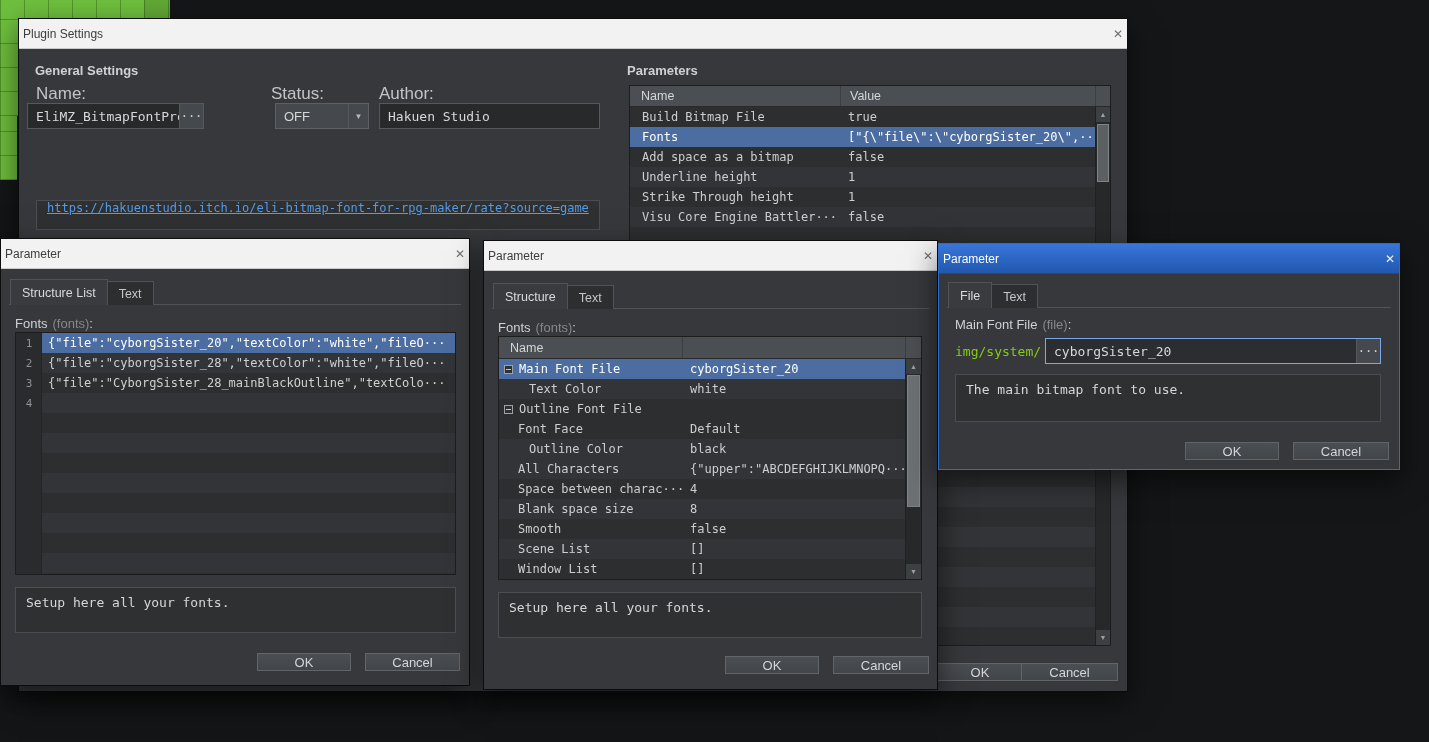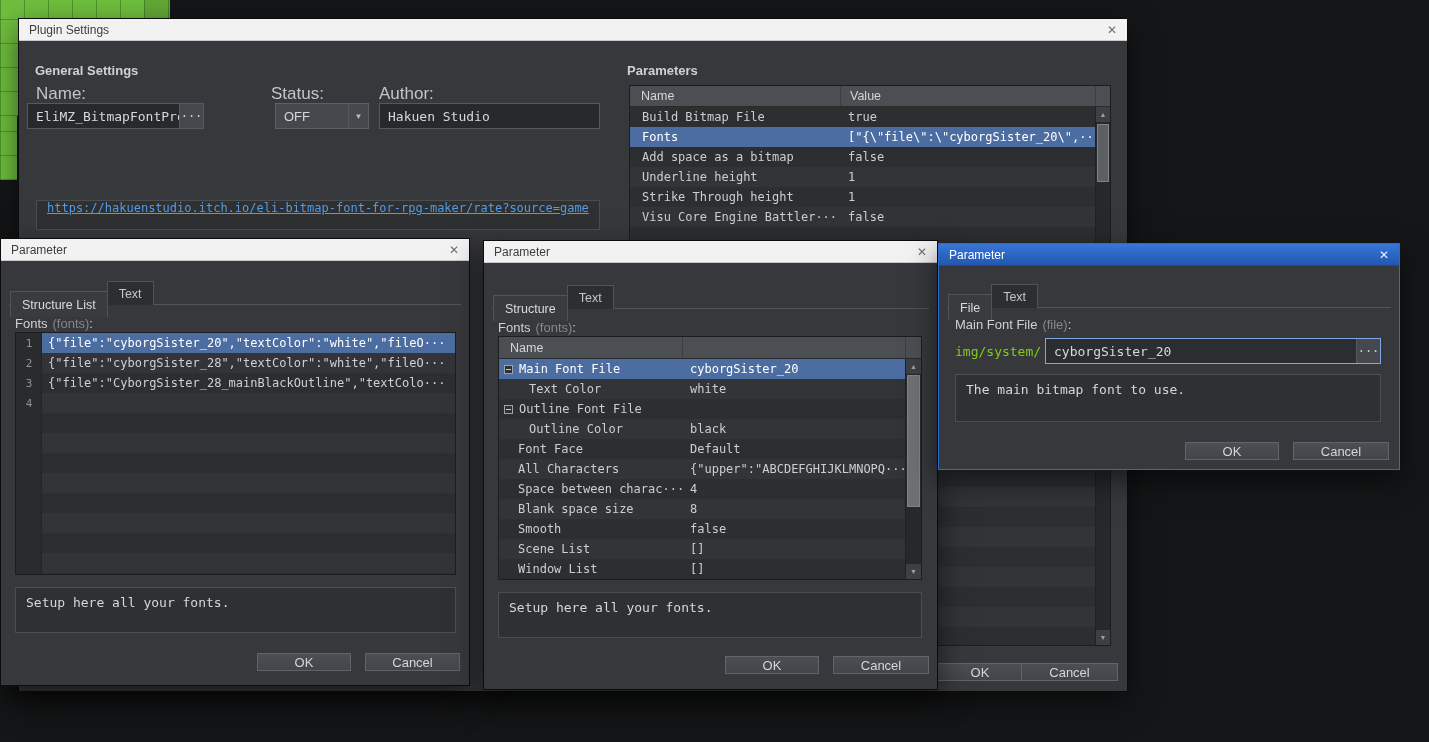--- a/index.html
+++ b/index.html
@@ -10,22 +10,22 @@
   
   .mapstrip{position:absolute;left:0;top:0;width:17px;height:180px;z-index:0}
   .map{position:absolute;left:0;top:0;width:170px;height:116px;z-index:0}
   .map,.mapstrip{background-color:#6fbf3e;background-image:
     linear-gradient(90deg,transparent 144px,rgba(0,0,0,.12) 144px),
     repeating-linear-gradient(0deg,rgba(36,84,18,.40) 0 1px,transparent 1px 24px),
     repeating-linear-gradient(90deg,rgba(36,84,18,.40) 0 1px,transparent 1px 24px)}
 
   
   .win{position:absolute;background:#36383b;border:1px solid #0c0c0c;box-shadow:0 10px 28px rgba(0,0,0,.55)}
-  .tbar{position:absolute;left:0;top:0;right:0;height:22px;background:#f2f2f2;border-bottom:1px solid #c9c9c9;
-        color:#3d3d3d;display:flex;align-items:center;justify-content:space-between;padding:0 10px;font-size:12px}
+  .tbar{position:absolute;left:0;top:0;right:0;height:30px;background:#f2f2f2;border-bottom:1px solid #c9c9c9;
+        color:#3d3d3d;display:flex;align-items:center;justify-content:space-between;padding:0 4px;font-size:12px}
   .xbtn{width:20px;text-align:right;color:#6f6f6f;font-size:12px}
   .win.active{border-color:#2f6cc9}
   .win.active .tbar{background:linear-gradient(180deg,#3876d9,#2157af);border-bottom:1px solid #1a4a97;color:#fff}
   .win.active .xbtn{color:#eef3fb}
 
   .hd{position:absolute;font-weight:bold;font-size:13px;color:#cfd1d3}
   .lbl{position:absolute;font-size:17px;color:#c2c4c6}
   .flabel{position:absolute;font-size:13px;color:#cfd1d3}
   .hint{color:#85878a;margin-left:5px}
 
@@ -37,21 +37,21 @@
   .dd .ar{width:20px;align-self:stretch;display:flex;align-items:center;justify-content:center;font-size:8px;color:#b8babc;border-left:1px solid #54575b}
 
   .ibox{position:absolute;background:#2e3032;border:1px solid #4b4e51;color:#d5d7d9;padding:7px 10px;font-size:13px;overflow:hidden;white-space:nowrap}
   .link{color:#559be6;text-decoration:underline;font-size:12px}
 
   .btn{position:absolute;height:18px;background:linear-gradient(180deg,#4b4e52,#424549);border:1px solid #61656a;color:#d4d6d8;font-size:13px;display:flex;align-items:center;justify-content:center}
 
   .tabs{position:absolute;display:flex;z-index:2}
   .tab{height:24px;margin-top:2px;padding:0 11px;display:flex;align-items:center;background:#2c2e30;border:1px solid #515457;border-bottom:none;font-size:12.5px;color:#c4c6c8}
   .tab+.tab{margin-left:-1px}
-  .tab.on{height:26px;margin-top:12px;background:#393b3e;color:#d8dadc;z-index:3}
+  .tab.on{height:26px;margin-top:0;background:#393b3e;color:#d8dadc;z-index:3}
   .tline{position:absolute;border-top:1px solid #515457;z-index:1}
 
   .tbl{position:absolute;border:1px solid #1d1d1d;background:#2c2e30;overflow:hidden}
   .thead{position:absolute;left:0;top:0;right:0;height:21px;background:#4b4e52;display:flex;font-size:12.5px;color:#d4d6d8;border-bottom:1px solid #2a2a2a}
   .th{display:flex;align-items:center;padding-left:11px;overflow:hidden;white-space:nowrap}
   .th-val{flex:1;border-left:1px solid #3c3e40;padding-left:9px}
   .th-corner{border-left:1px solid #3c3e40}
   .rows{position:absolute;left:0;top:21px;right:15px}
   .trow{display:flex;height:20px;align-items:center;font-size:12px;color:#ccced0;font-family:"DejaVu Sans Mono","Liberation Mono",monospace}
   .cn{display:flex;align-items:center;height:100%;overflow:hidden;white-space:nowrap}
@@ -301,27 +301,27 @@
           <span class="cn lv-child">Text Color</span>
           <span class="cv">white</span>
         </div>
         <div class="trow bgA">
           <span class="cn lv-exp">
               <span class="exp"></span>
               <span>Outline Font File</span>
             </span>
           <span class="cv"></span>
         </div>
+        <div class="trow bgA">
+          <span class="cn lv-plain">Font Face</span>
+          <span class="cv">Default</span>
+        </div>
         <div class="trow bgB">
           <span class="cn lv-child">Outline Color</span>
           <span class="cv">black</span>
-        </div>
-        <div class="trow bgA">
-          <span class="cn lv-plain">Font Face</span>
-          <span class="cv">Default</span>
         </div>
         <div class="trow bgB">
           <span class="cn lv-plain">All Characters</span>
           <span class="cv">{"upper":"ABCDEFGHIJKLMNOPQ···</span>
         </div>
         <div class="trow bgA">
           <span class="cn lv-plain">Space between charac···</span>
           <span class="cv">4</span>
         </div>
         <div class="trow bgB">

